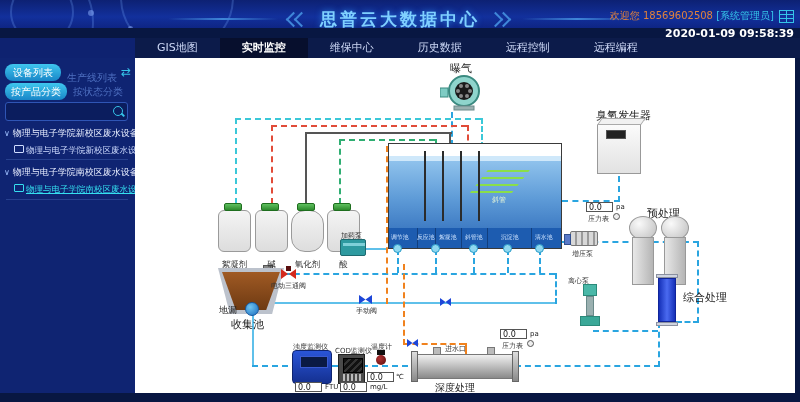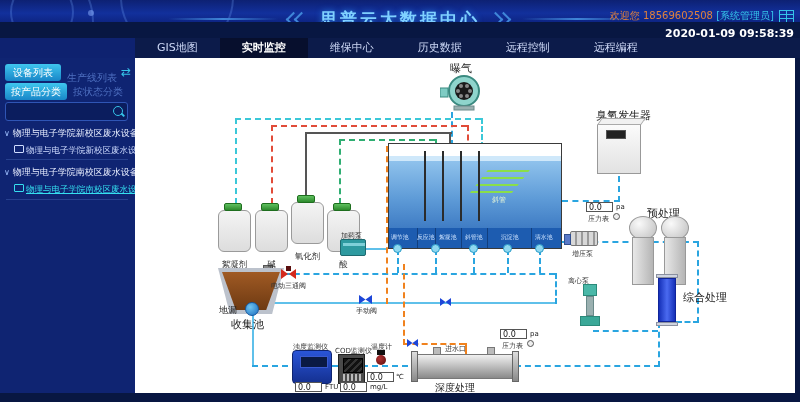--- a/index.html
+++ b/index.html
@@ -1,19 +1,19 @@
 <!DOCTYPE html>
 <html><head>
 <meta charset="utf-8">
 <style>
   html,body{margin:0;padding:0;}
   body{width:800px;height:402px;position:relative;overflow:hidden;
        font-family:"DejaVu Sans","Liberation Sans",sans-serif;background:#081742;}
   
-  .header{position:absolute;left:0;top:0;width:800px;height:22px;
+  .header{position:absolute;left:0;top:0;width:800px;height:28px;
           background:linear-gradient(180deg,#0d2173 0%,#12309c 60%,#0e2584 100%);overflow:hidden;}
   .deco-circle{position:absolute;border:2px solid rgba(120,170,255,.25);border-radius:50%;}
   .deco-dot{position:absolute;background:#8fb4ff;opacity:.5;border-radius:50%;width:6px;height:6px;}
   .title-wrap{position:absolute;left:0;top:0;width:800px;height:38px;display:flex;align-items:center;justify-content:center;gap:10px;}
   .page-title{color:#7fd0ff;font-size:17px;font-weight:bold;letter-spacing:3px;text-shadow:0 0 6px #2a7fe0;}
   .hline{width:110px;height:2px;background:linear-gradient(90deg,rgba(70,140,230,0),#3f86d8,rgba(70,140,230,0));}
   .chev{position:relative;width:22px;height:16px;}
   .chev i{position:absolute;top:3px;width:9px;height:9px;border-right:2px solid #3f86d8;border-bottom:2px solid #3f86d8;}
   .chev.l i{transform:rotate(135deg);} .chev.l i:first-child{left:0;} .chev.l i:last-child{left:8px;}
   .chev.r i{transform:rotate(-45deg);} .chev.r i:first-child{left:8px;} .chev.r i:last-child{left:0;}
@@ -23,21 +23,21 @@
              background:linear-gradient(#35c3e8 0 0) 0 3px/100% 1px no-repeat,linear-gradient(#35c3e8 0 0) 0 7px/100% 1px no-repeat,linear-gradient(#35c3e8 0 0) 6px 0/1px 100% no-repeat;}
   .datetime{position:absolute;right:6px;top:27px;font-size:11px;font-weight:bold;color:#fff;z-index:5;}
   
   .nav{position:absolute;left:135px;top:38px;width:665px;height:20px;background:#0c1b4a;display:flex;}
   .nav-left-fill{position:absolute;left:0;top:38px;width:135px;height:20px;background:#0e2270;}
   .tab{height:20px;line-height:20px;padding:0 22px;font-size:11px;color:#cdd8f6;cursor:pointer;white-space:nowrap;}
   .tab.active{background:#070f2d;color:#fff;font-weight:bold;}
   
   .sidebar{position:absolute;left:0;top:58px;width:135px;height:335px;background:#0f2472;overflow:hidden;}
   .btn-cyan{position:absolute;height:17px;line-height:17px;text-align:center;font-size:10px;color:#fff;
-            background:linear-gradient(180deg,#3fc6ee,#1886c8);border-radius:3px;cursor:pointer;}
+            background:linear-gradient(180deg,#3fc6ee,#1886c8);border-radius:8px;cursor:pointer;}
   .btn-ghost{position:absolute;height:17px;line-height:17px;font-size:10px;color:#4e6fc0;cursor:pointer;}
   .swap{position:absolute;right:4px;top:7px;color:#35c3e8;font-size:12px;cursor:pointer;}
   .search-box{position:absolute;left:5px;top:44px;width:123px;height:19px;background:#0b1d5e;border:1px solid #2f55b5;border-radius:3px;box-sizing:border-box;}
   .search-box input{position:absolute;left:4px;top:1px;width:96px;height:15px;background:transparent;border:none;outline:none;color:#9fb6e8;font-size:9px;font-family:inherit;}
   .search-box input::placeholder{color:#4e6fc0;}
   .mag{position:absolute;right:4px;top:3px;width:8px;height:8px;border:1.5px solid #35c3e8;border-radius:50%;}
   .mag::after{content:"";position:absolute;left:7px;top:7px;width:4px;height:1.5px;background:#35c3e8;transform:rotate(45deg);}
   .tree-parent{position:absolute;left:4px;width:130px;font-size:9px;color:#e8eeff;white-space:nowrap;cursor:pointer;}
   .tree-parent .chevron{color:#9fc0ff;margin-right:3px;font-size:8px;}
   .tree-child{position:absolute;left:14px;width:120px;font-size:8.5px;color:#cfdcff;white-space:nowrap;cursor:pointer;}
@@ -238,21 +238,21 @@
   </div>
 
   <div class="jug" style="left:83px;top:152px;">
     <div class="cap"></div>
     <div class="jlabel">絮凝剂</div>
   </div>
   <div class="jug" style="left:120px;top:152px;">
     <div class="cap"></div>
     <div class="jlabel">碱</div>
   </div>
-  <div class="jug" style="left:156px;top:144px;">
+  <div class="jug" style="left:156px;top:152px;border-radius:14px;">
     <div class="cap"></div>
     <div class="jlabel">氧化剂</div>
   </div>
   <div class="jug" style="left:192px;top:152px;">
     <div class="cap"></div>
     <div class="jlabel">酸</div>
   </div>
 
   <div class="tank">
     <div class="waterline"></div>

